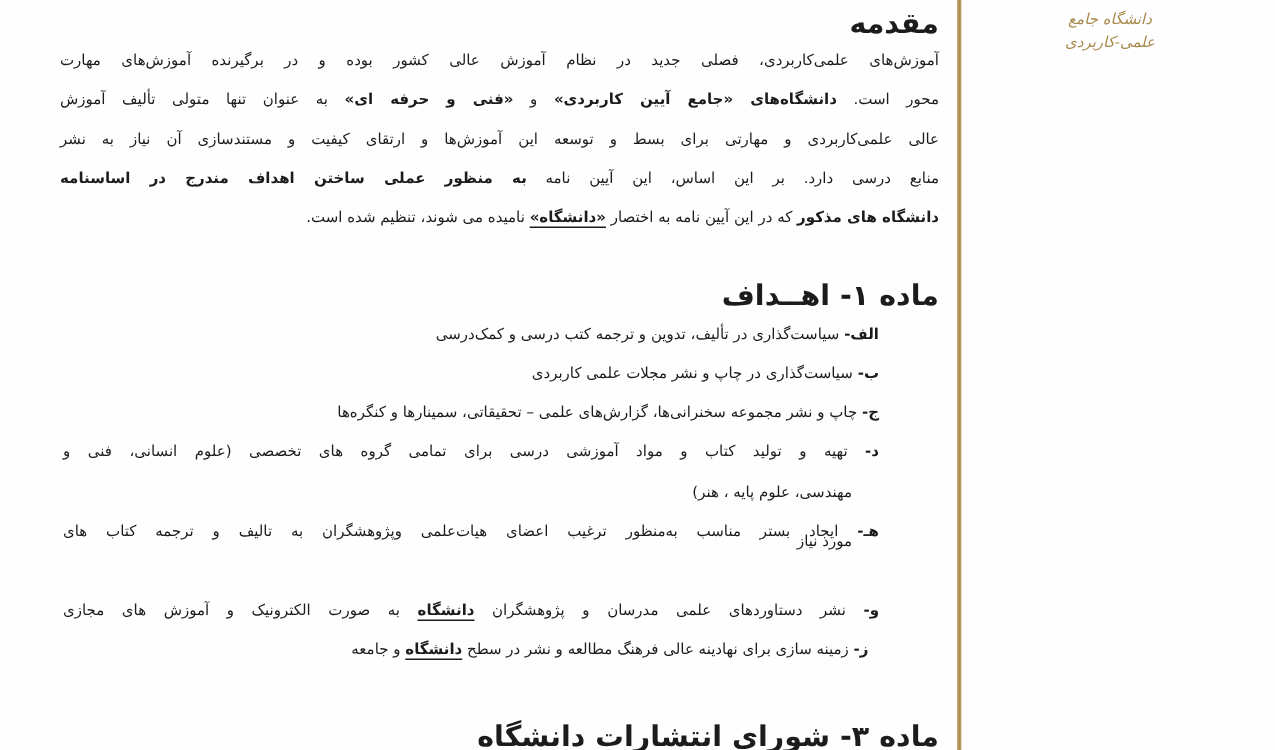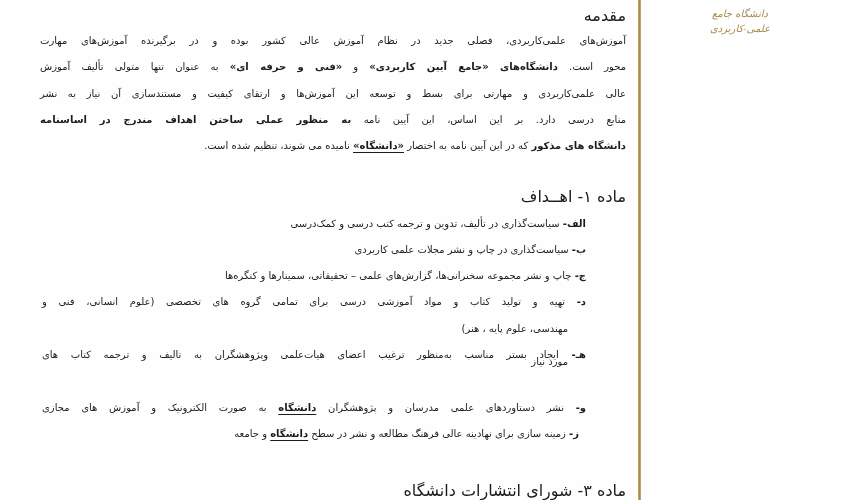--- a/index.html
+++ b/index.html
@@ -56,22 +56,22 @@
     font-size: 10px;
     line-height: 20px;
     height: 20px;
   }
   .just {
     left: 0;
     text-align: justify;
     text-align-last: justify;
   }
   .heading {
-    font-weight: normal;
-    font-size: 16px;
+    font-weight: bold;
+    font-size: 19px;
   }
   b { font-weight: bold; }
   u { text-decoration: underline; text-underline-offset: 3px; }
   .item { right: 40px; }
   .item-cont { right: 58px; }
   .item-z { right: 47px; }
 </style>
 </head>
 <body>
 

